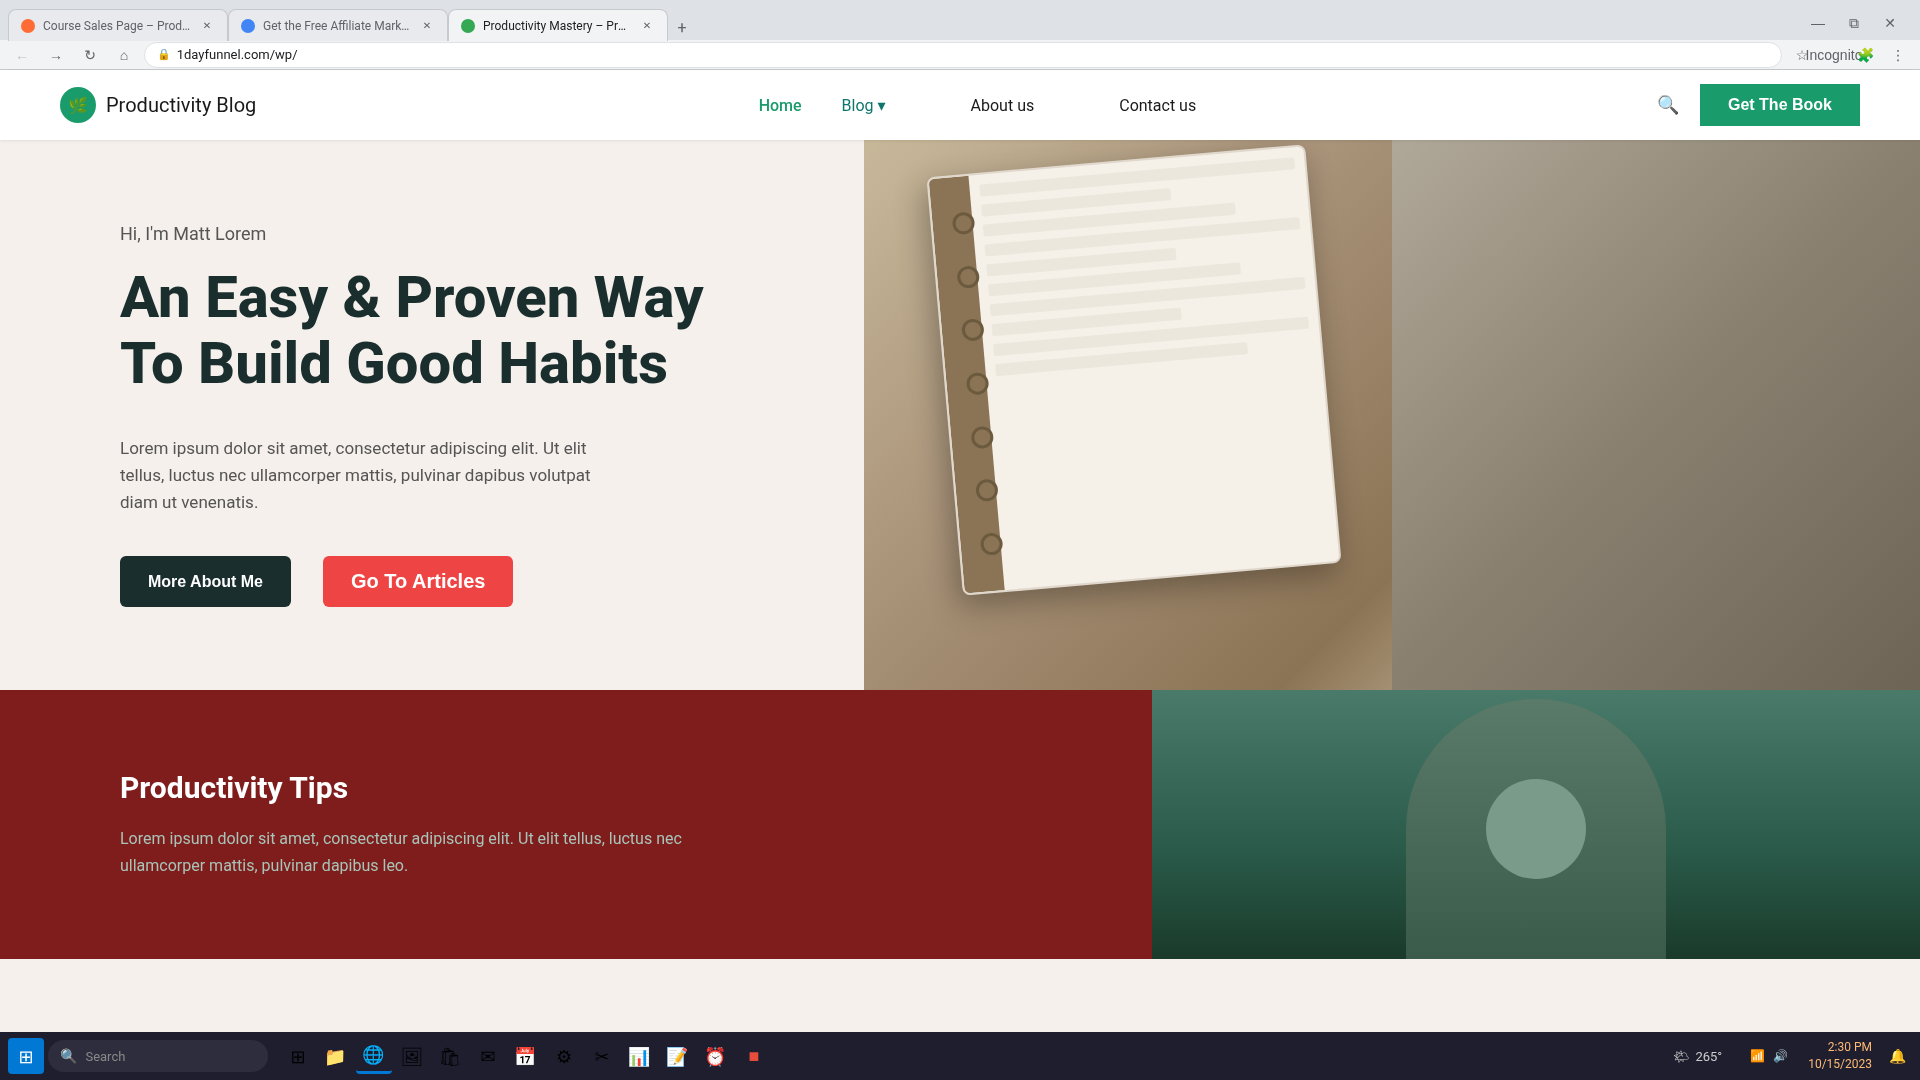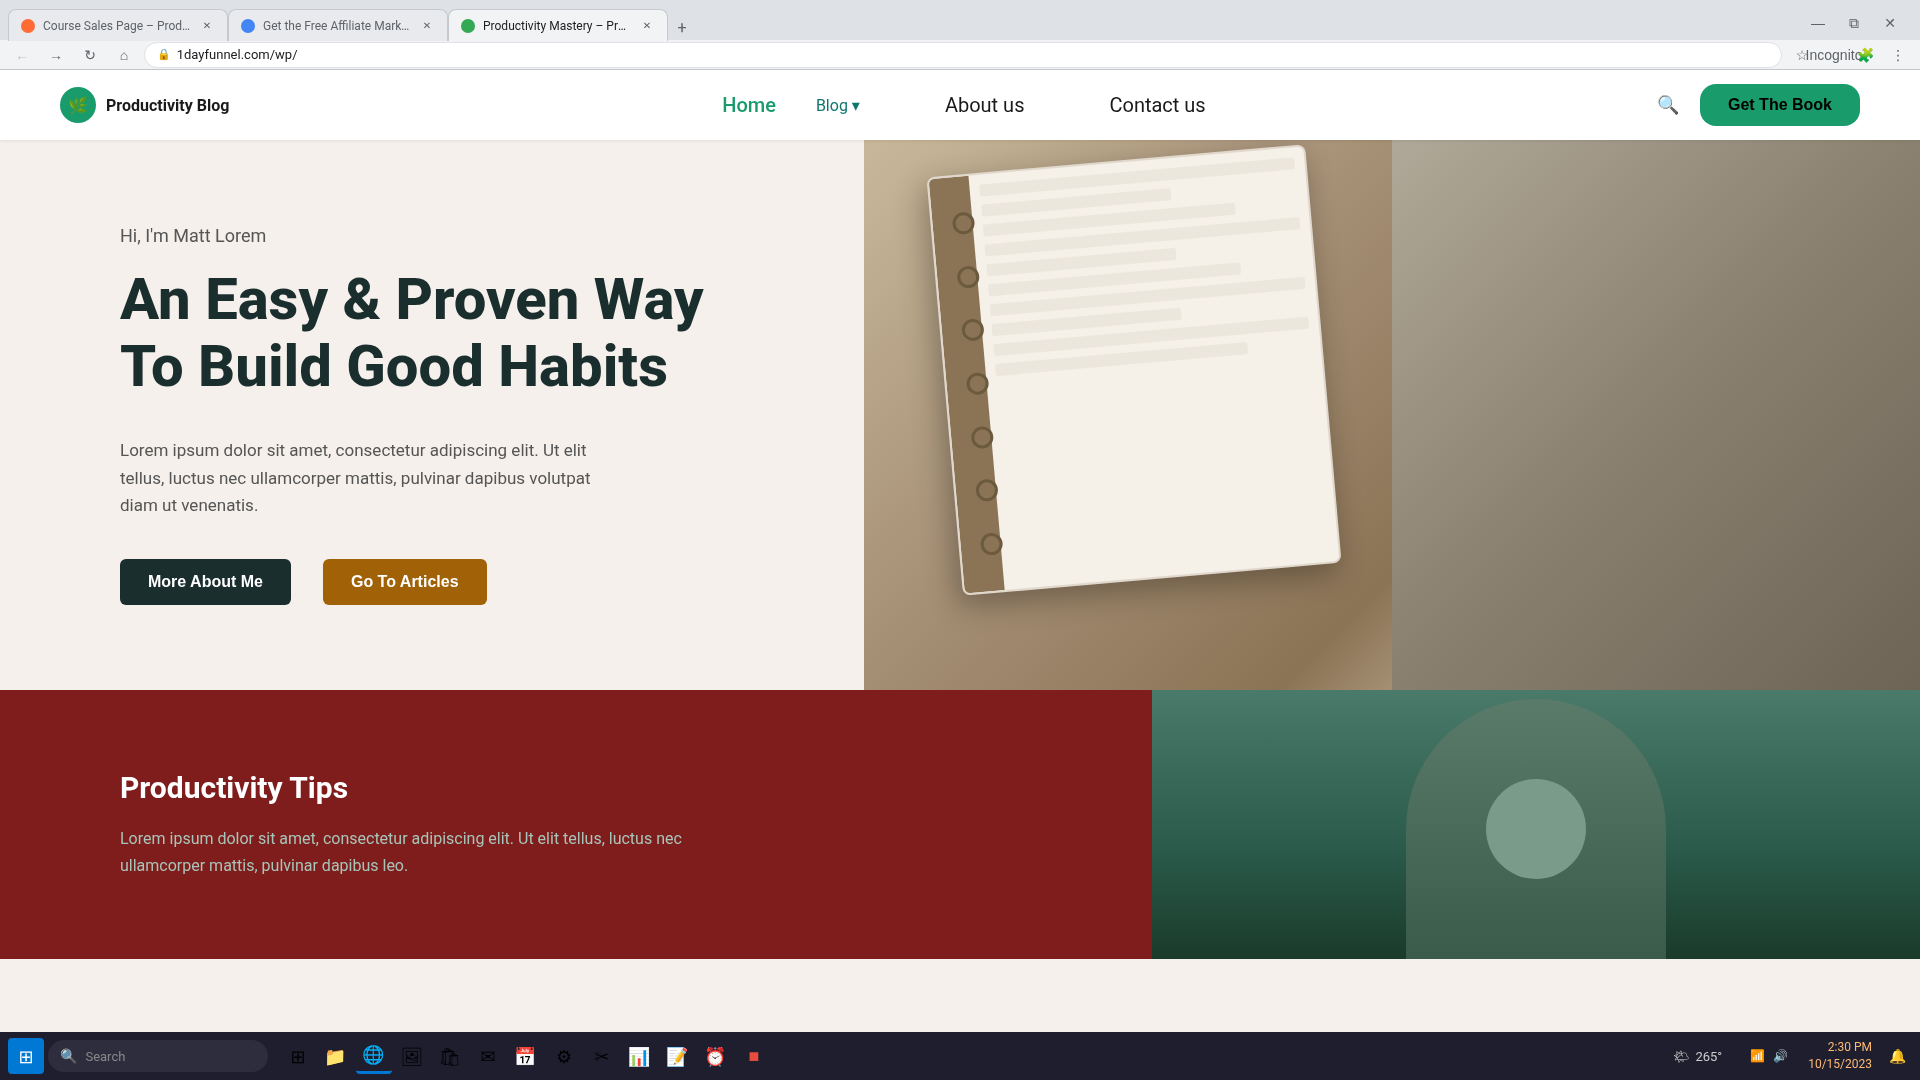--- a/index.html
+++ b/index.html
@@ -154,31 +154,31 @@
       height: 36px;
       background: #1a9b6c;
       border-radius: 50%;
       display: flex;
       align-items: center;
       justify-content: center;
       color: white;
       font-size: 16px;
     }
     .logo-text {
+      font-size: 20px;
+      font-weight: 400;
+      color: #1a1a1a;
+    }
+    .nav-links {
+      display: flex;
+      align-items: center;
+      gap: 40px;
+    }
+    .nav-link {
       font-size: 16px;
-      font-weight: 700;
-      color: #1a1a1a;
-    }
-    .nav-links {
-      display: flex;
-      align-items: center;
-      gap: 40px;
-    }
-    .nav-link {
-      font-size: 20px;
       color: #1a1a1a;
       text-decoration: none;
       cursor: pointer;
       padding-left: 45px;
     }
     .nav-link.active { color: #1a9b6c; font-weight: 500; }
     .nav-link-dropdown {
       display: flex;
       align-items: center;
       gap: 4px;
@@ -194,24 +194,24 @@
     .search-btn {
       background: none;
       border: none;
       cursor: pointer;
       color: #1a1a1a;
       font-size: 18px;
       padding: 4px;
     }
     .cta-btn {
       background: #1a9b6c;
-      color: #000000;
+      color: #ffffff;
       border: none;
       padding: 12px 28px;
-      border-radius: 16px;
+      border-radius: 0;
       font-size: 16px;
       font-weight: 600;
       cursor: pointer;
     }
 
     
     .hero {
       background: #f5f0eb;
       min-height: 550px;
       display: flex;
@@ -251,26 +251,26 @@
       background: #1a2e2e;
       color: white;
       border: none;
       padding: 14px 28px;
       border-radius: 6px;
       font-size: 16px;
       font-weight: 600;
       cursor: pointer;
     }
     .btn-green {
-      background: #a16207;
+      background: #ef4444;
       color: white;
       border: none;
       padding: 14px 28px;
       border-radius: 6px;
-      font-size: 16px;
+      font-size: 20px;
       font-weight: 600;
       cursor: pointer;
     }
     .hero-image {
       position: absolute;
       right: 0;
       top: 0;
       width: 55%;
       height: 100%;
       overflow: hidden;

